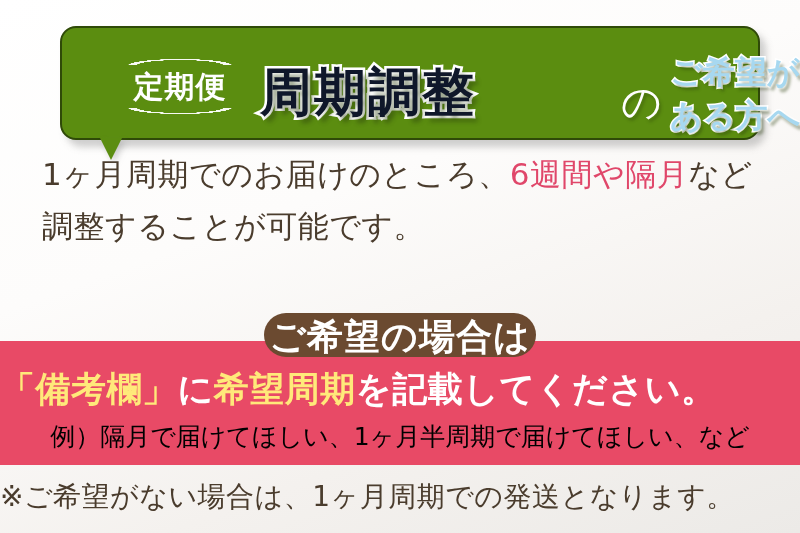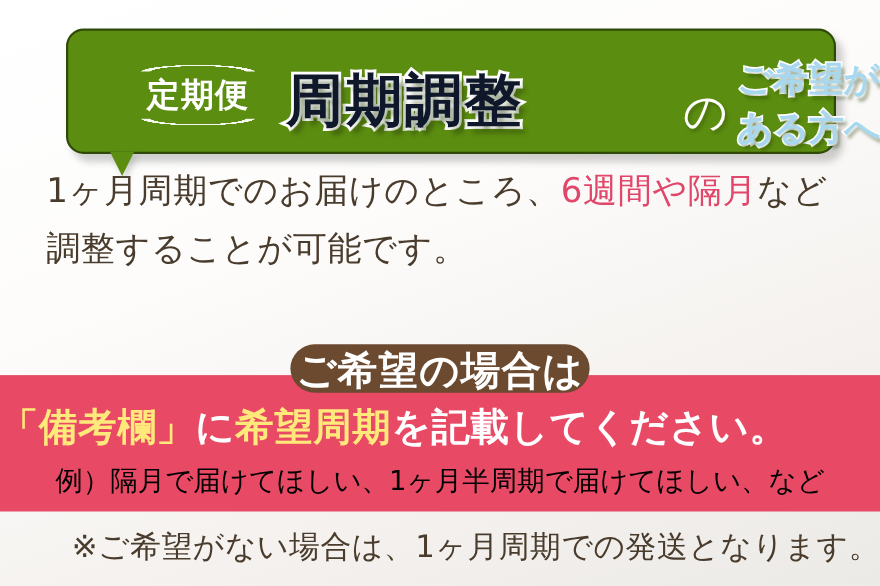--- a/index.html
+++ b/index.html
@@ -134,21 +134,21 @@
     position:absolute;left:0;top:80px;width:800px;
     text-align:center;
     font-size:25px;line-height:32px;
     color:#000000;font-weight:400;letter-spacing:0px;
     white-space:nowrap;
   }
 
   
   .note{
     position:absolute;left:0;top:477px;width:800px;
-    text-align:right;
+    text-align:left;
     color:#4a3c2d;
     font-size:28px;line-height:40px;
     letter-spacing:.5px;
     white-space:nowrap;
   }
 </style>
 </head>
 <body>
 
 <div class="banner">

